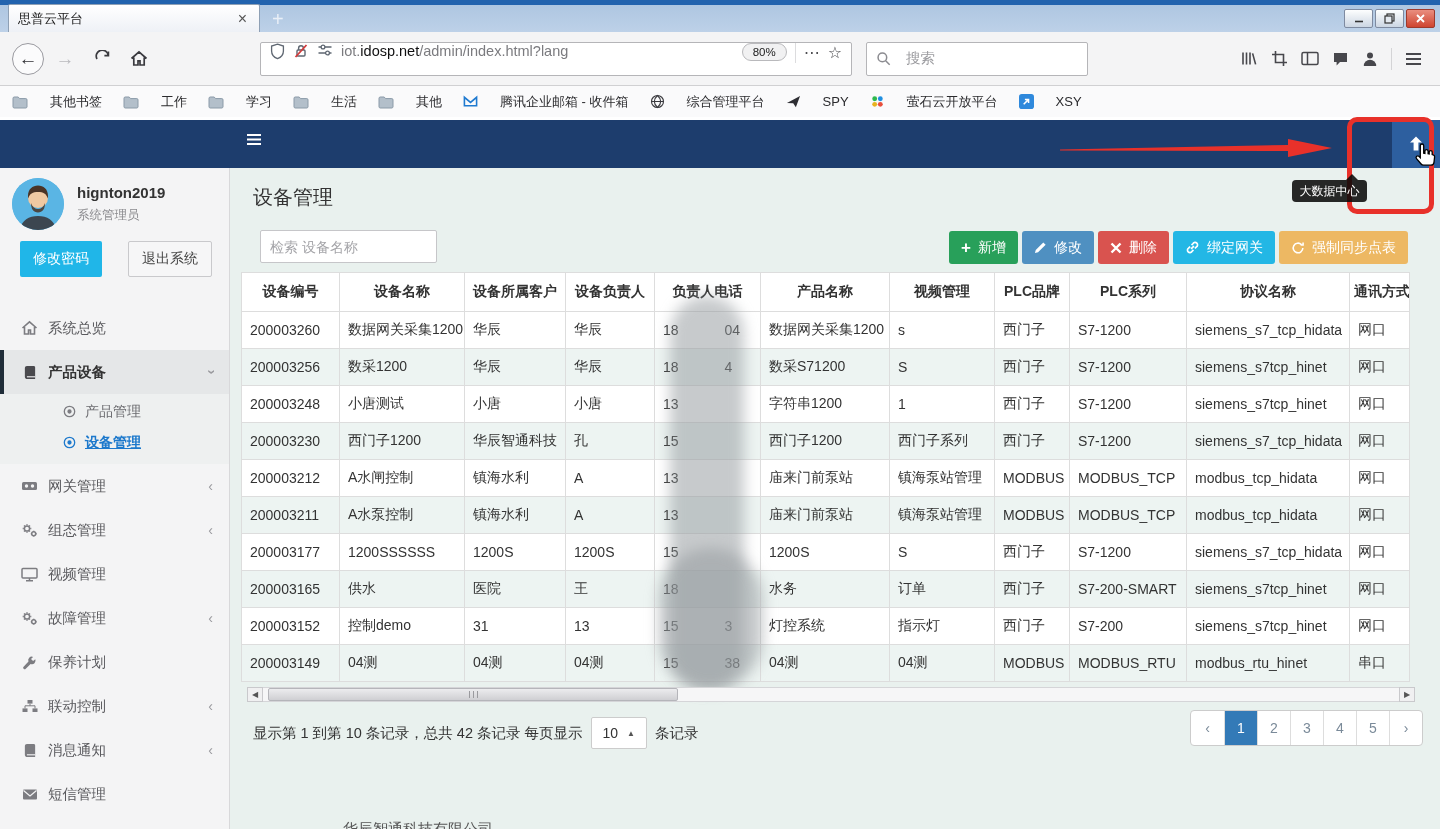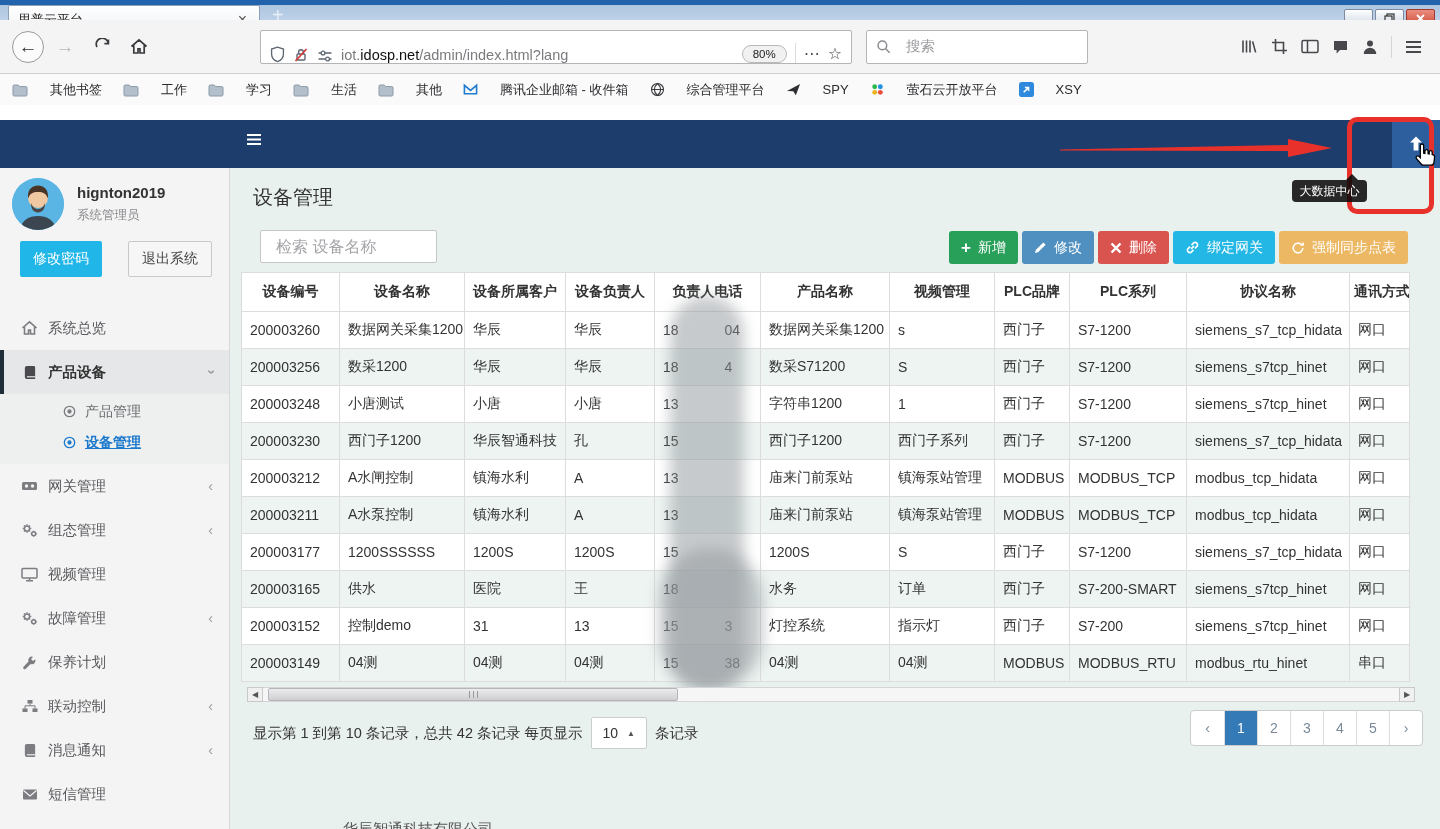--- a/index.html
+++ b/index.html
@@ -1,40 +1,40 @@
 <!DOCTYPE html>
 <html><head>
 <meta charset="utf-8">
 <style>
   html,body{margin:0;padding:0;width:1440px;height:829px;overflow:hidden;
     font-family:"Liberation Sans","DejaVu Sans",sans-serif;background:#fff;position:relative}
   *{box-sizing:border-box}
 
   
-  .titlebar{height:20px;background:linear-gradient(#aec6e1,#bdd1e8);border-top:5px solid #2263ae;
-    display:flex;align-items:flex-start;position:relative}
+  .titlebar{height:32px;background:linear-gradient(#aec6e1,#bdd1e8);border-top:5px solid #2263ae;
+    display:flex;align-items:flex-end;position:relative}
   .tab{width:252px;height:28px;margin-left:8px;background:linear-gradient(#ffffff,#eef1f6);
     border:1px solid #8ea0b5;border-bottom:none;border-radius:2px 2px 0 0;display:flex;
     align-items:center;padding:0 9px;font-size:13px;color:#1a1a1a}
   .tab-title{flex:1;white-space:nowrap;overflow:hidden}
   .tab-close{color:#555;font-size:16px;padding:0 3px;line-height:1}
   .newtab{color:#e9eff7;font-size:20px;margin:0 0 3px 12px;line-height:1}
   .win-btns{position:absolute;right:5px;top:4px;display:flex;gap:2px}
   .win-btn{width:29px;height:19px;border:1px solid #7e8aa0;border-radius:2px;
     background:linear-gradient(#fdfefe,#ccd6e3);display:flex;align-items:center;justify-content:center}
   .win-close{background:linear-gradient(#e98e7f,#cf4430);border-color:#9d3a2c}
 
   .navtoolbar{height:54px;background:#f4f4f5;border-bottom:1px solid #d0d0d2;display:flex;
     align-items:center;padding:0 12px;position:relative}
   .nav-btn{width:32px;height:32px;border-radius:50%;display:flex;align-items:center;
     justify-content:center;font-size:19px;color:#2f2f33;margin-right:5px;flex:none}
   .nav-back{border:1px solid #9a9aa0;background:#fbfbfc}
   .nav-fwd{color:#b9b9bd}
   .urlbar{margin-left:100px;width:592px;height:34px;background:#fff;border:1px solid #b5b5b8;
-    border-radius:2px;display:flex;align-items:flex-end;padding:0 9px;gap:8px;flex:none}
+    border-radius:2px;display:flex;align-items:flex-start;padding:0 9px;gap:8px;flex:none}
   .url-text{flex:1;font-size:14.5px;color:#7b7b7f;white-space:nowrap;overflow:hidden}
   .url-domain{color:#0f0f10}
   .zoom-pill{border:1px solid #b9b9bc;background:#f1f1f2;border-radius:10px;font-size:11.5px;
     padding:2px 10px;color:#222;flex:none}
   .url-sep{width:1px;height:20px;background:#dcdcde;flex:none}
   .url-glyph{color:#4c4c50;font-size:16px;flex:none}
   .searchbar{margin-left:14px;width:222px;height:34px;background:#fff;border:1px solid #b5b5b8;
     border-radius:2px;display:flex;align-items:center;padding:0 9px;gap:15px;color:#9a9a9e;
     font-size:14.5px;flex:none}
   .right-icons{margin-left:auto;display:flex;align-items:center;gap:13px;padding-right:6px}
@@ -73,21 +73,21 @@
   .submenu{background:#eef0f0;padding:2px 18px 6px}
   .submenu-item{height:31px;display:flex;align-items:center;padding-left:44px;gap:9px;
     font-size:14px;color:#6b6b6f}
   .submenu-item .mi-icon{width:14px}
   .submenu-item.active{color:#1d79cc;text-decoration:underline;font-weight:bold}
   .submenu-item.active .mi-icon{color:#1d79cc}
 
   .content{position:absolute;left:231px;top:48px;width:1209px;height:661px;overflow:hidden}
   .page-title{position:absolute;left:22px;top:16px;font-size:20px;color:#333;font-weight:500}
   .search-input{position:absolute;left:29px;top:62px;width:177px;height:33px;
-    border:1px solid #c6c6c9;border-radius:2px;padding:0 15px;font-size:16px;color:#333;background:#fff}
+    border:1px solid #c6c6c9;border-radius:2px;padding:0 9px;font-size:14px;color:#333;background:#fff}
   .search-input::placeholder{color:#a5a5a9}
   .btns{position:absolute;right:32px;top:63px;display:flex;gap:4px}
   .tb-btn{height:33px;padding:0 12px;border:none;border-radius:3px;color:#fff;font-size:14px;
     display:flex;align-items:center;gap:7px;white-space:nowrap}
   .tb-btn .bi{display:flex;align-items:center;font-weight:bold;font-size:15px}
 
   .table-wrap{position:absolute;left:10px;top:104px;width:1168px}
   table{width:100%;table-layout:fixed;border-collapse:collapse;background:#fff;font-size:14px;color:#333}
   th{border:1px solid #ddd;padding:10px 4px;font-weight:bold;text-align:center;white-space:nowrap;overflow:hidden}
   td{border:1px solid #ddd;padding:8px 8px;white-space:nowrap;overflow:hidden;height:37px}

